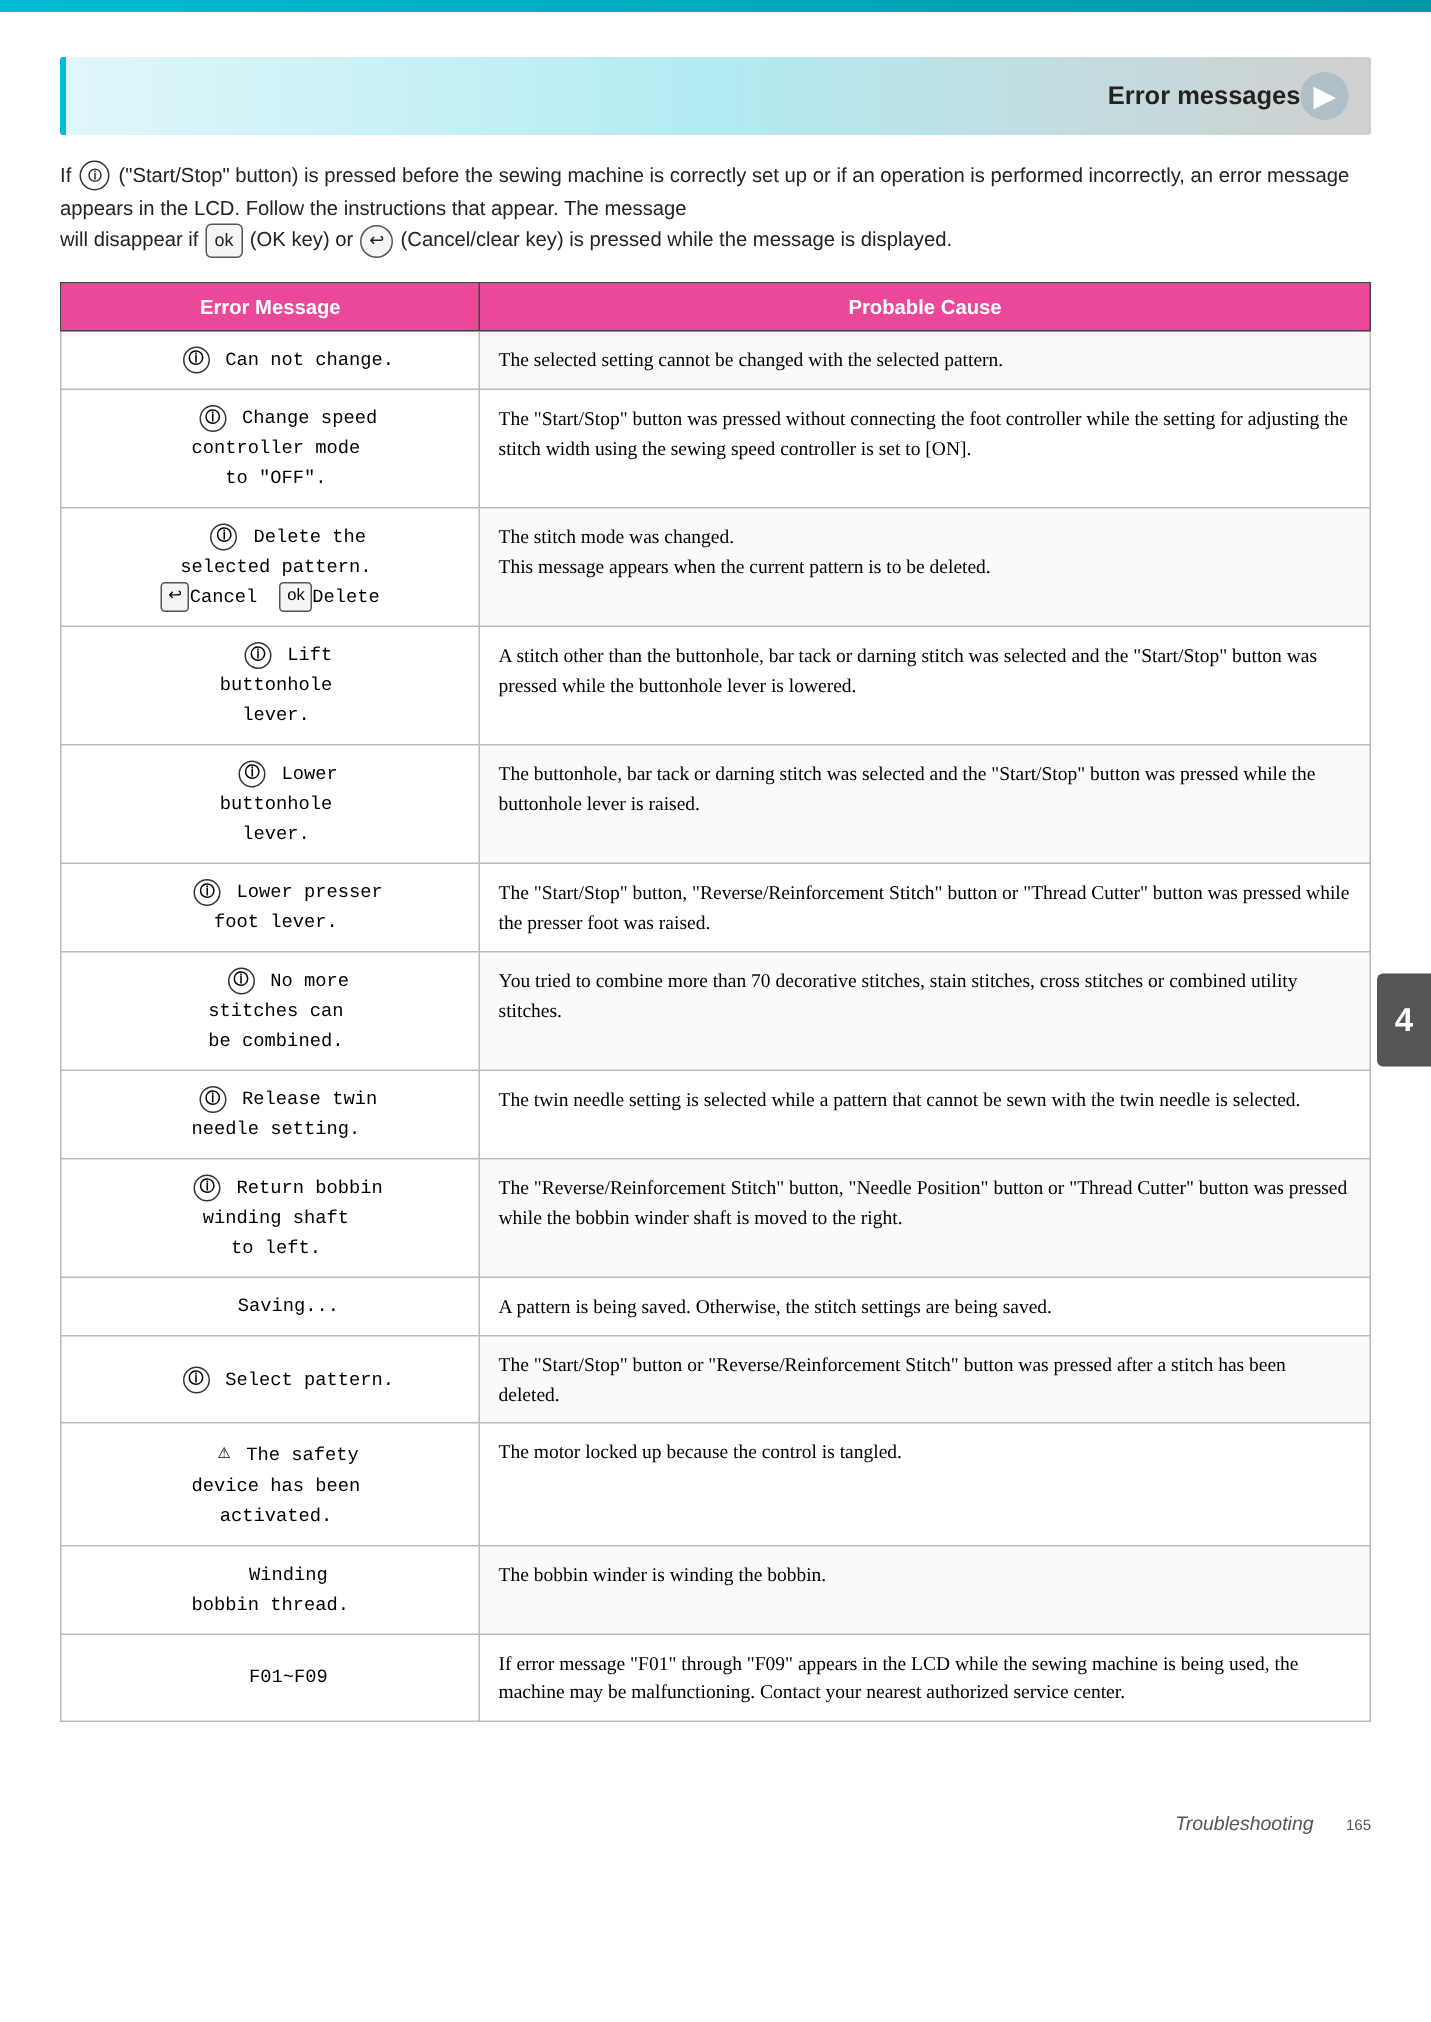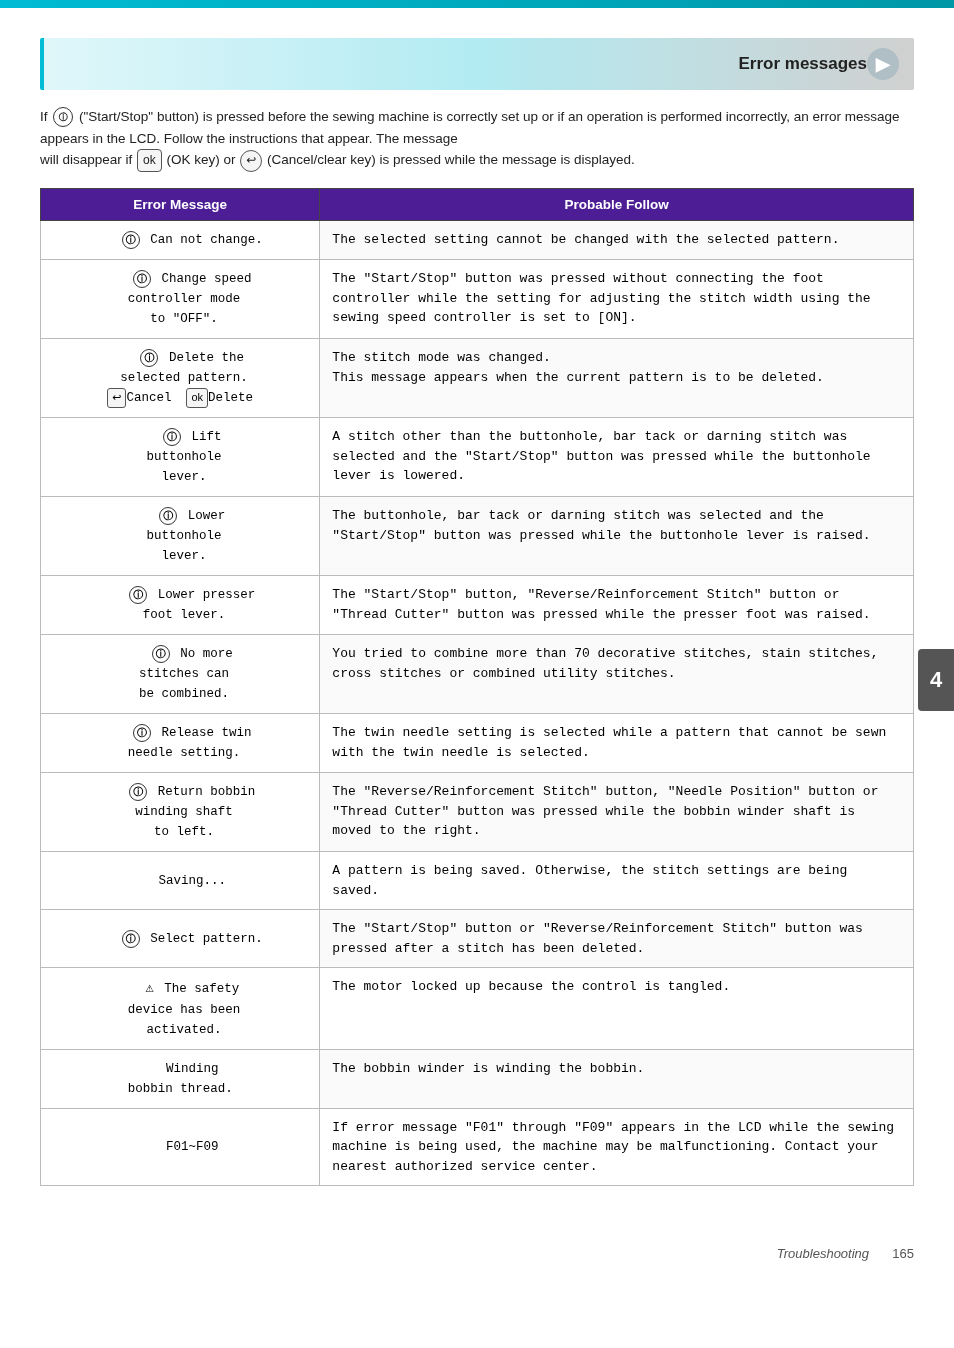--- a/index.html
+++ b/index.html
@@ -89,21 +89,21 @@
       vertical-align: middle;
       background: #f5f5f5;
       margin: 0 1px;
     }
     table {
       width: 100%;
       border-collapse: collapse;
       font-size: 13px;
     }
     th {
-      background: #4c1d95;
+      background: #ec4899;
       color: #fff;
       padding: 8px 12px;
       font-weight: bold;
       font-size: 13.5px;
       text-align: center;
       border: 1px solid #444;
     }
     td {
       padding: 9px 12px;
       border: 1px solid #bbb;
@@ -113,21 +113,21 @@
     td:first-child {
       width: 32%;
       font-family: 'Courier New', monospace;
       font-size: 13px;
       text-align: center;
       vertical-align: middle;
       background: #fff;
     }
     td:last-child {
       width: 68%;
-      font-family: Liberation Mono, monospace;
+      font-family: Liberation Serif, serif;
       font-size: 13px;
     }
     tr:nth-child(odd) td {
       background: #fafafa;
     }
     tr:nth-child(even) td {
       background: #fff;
     }
     td:first-child {
       background: #fff !important;
@@ -164,21 +164,21 @@
       justify-content: flex-end;
       align-items: flex-end;
       padding: 20px 40px 10px 40px;
     }
     .footer-text {
       font-style: italic;
       font-size: 13px;
       color: #555;
     }
     .footer-page {
-      font-size: 13px;
+      font-size: 10px;
       color: #555;
       margin-left: 8px;
     }
     .chapter-tab {
       position: absolute;
       right: 0;
       top: 50%;
       transform: translateY(-50%);
       background: #555;
       color: white;
@@ -224,21 +224,21 @@
     <span class="key-badge">ok</span>
     <span> (OK key) or </span>
     <span class="cancel-key">↩</span>
     <span> (Cancel/clear key)  is pressed while the message is displayed.</span>
   </div>
 
   <table>
     <thead>
       <tr>
         <th>Error Message</th>
-        <th>Probable Follow</th>
+        <th>Probable Cause</th>
       </tr>
     </thead>
     <tbody>
 
       <tr>
         <td>
           <span class="error-cell-text">
             <span class="error-icon" style="font-family:Arial;">ⓘ</span>
             Can not change.
           </span>

